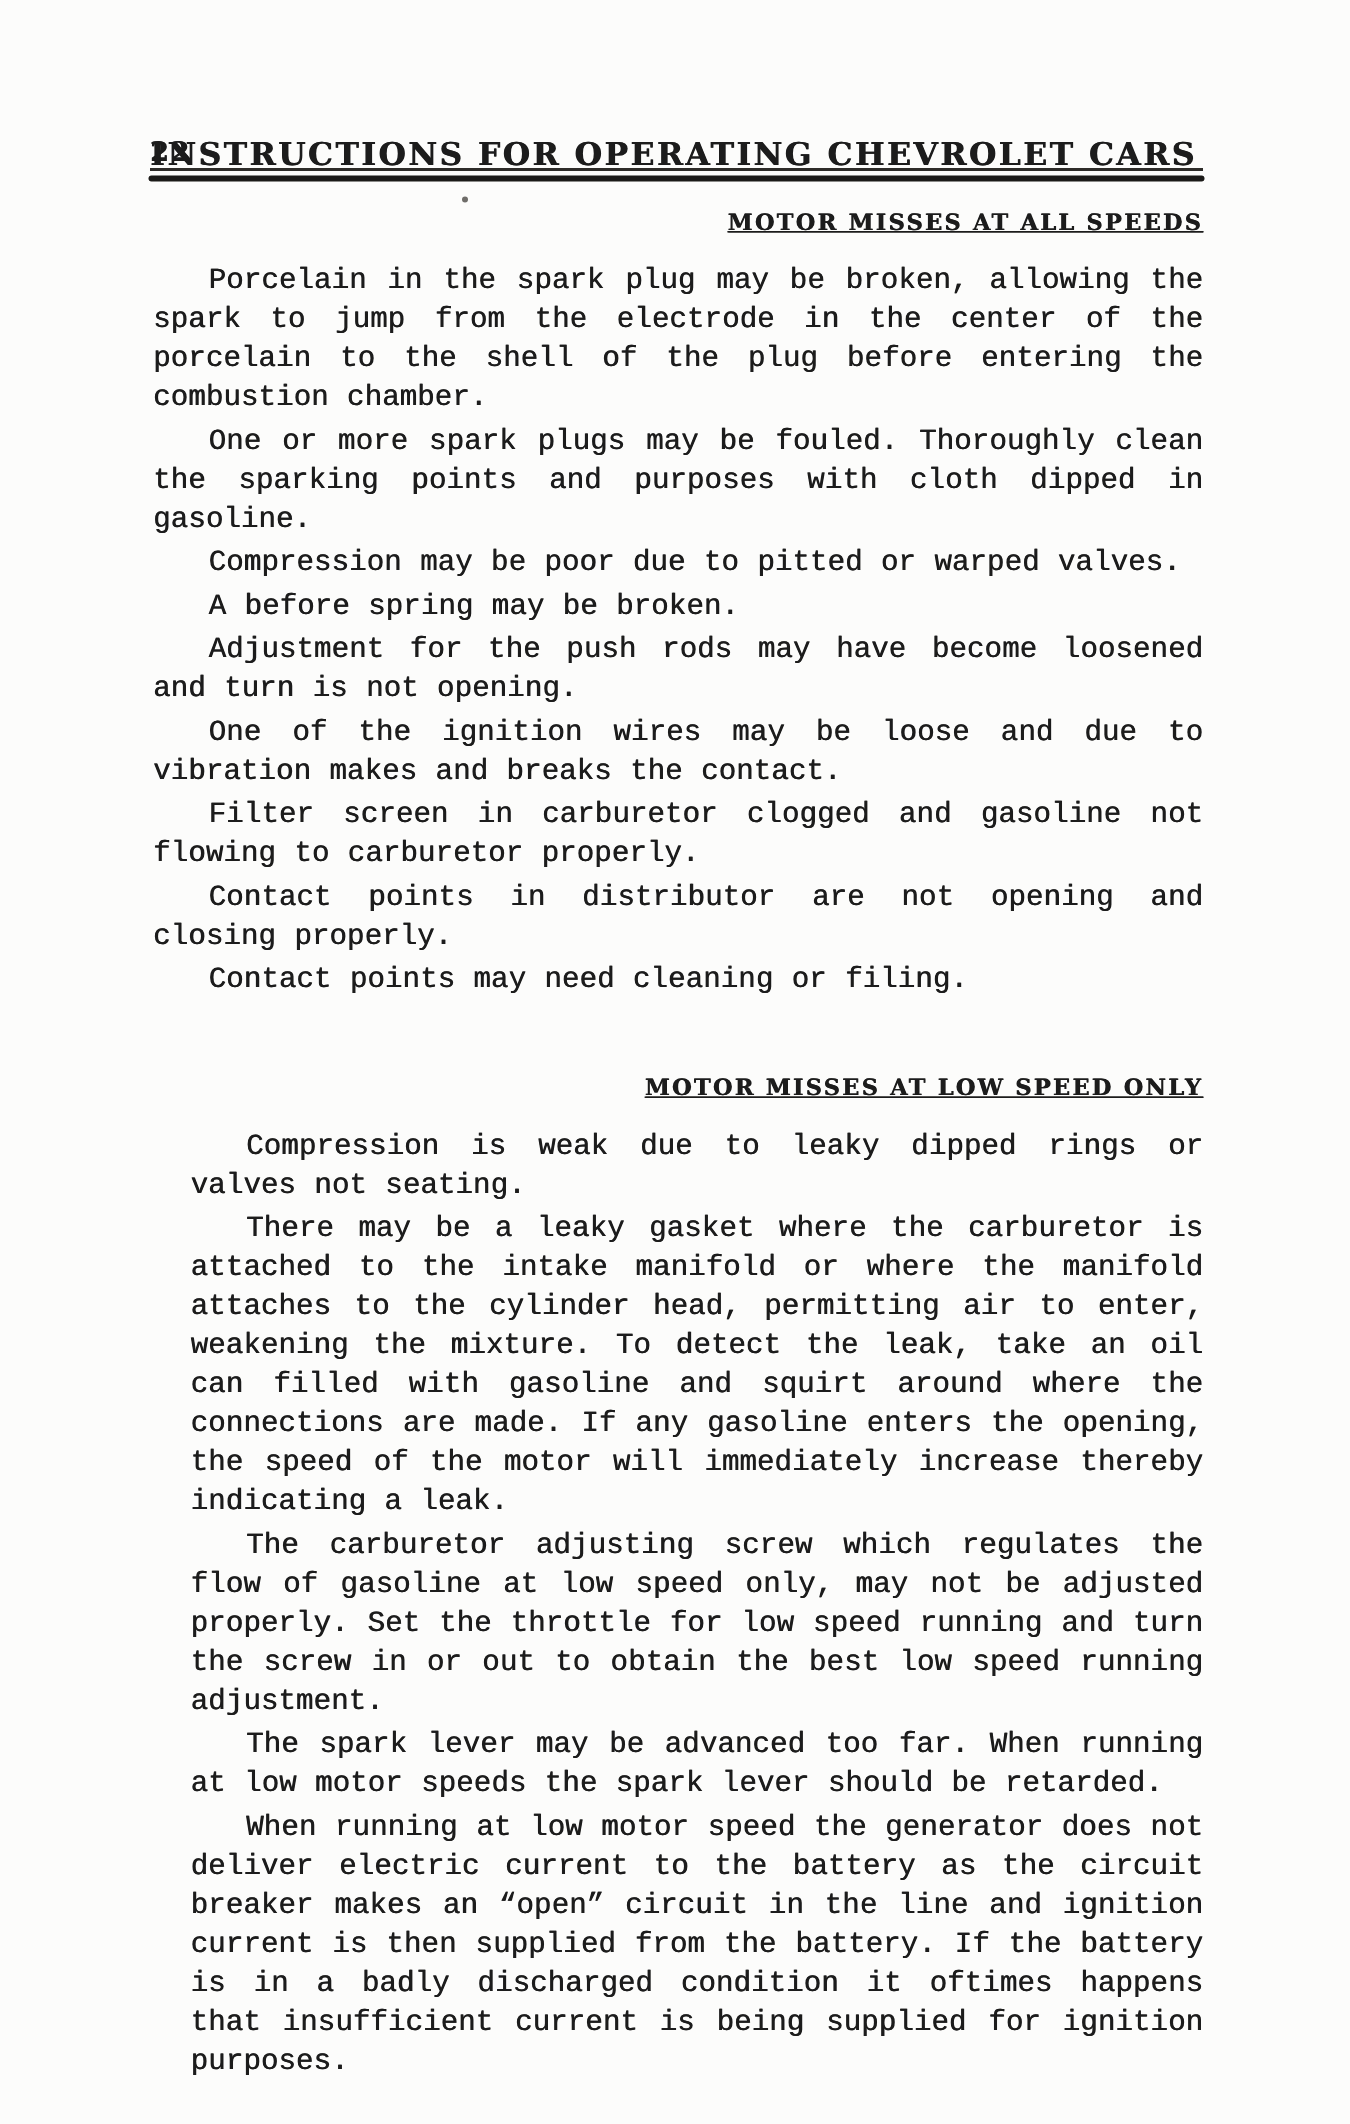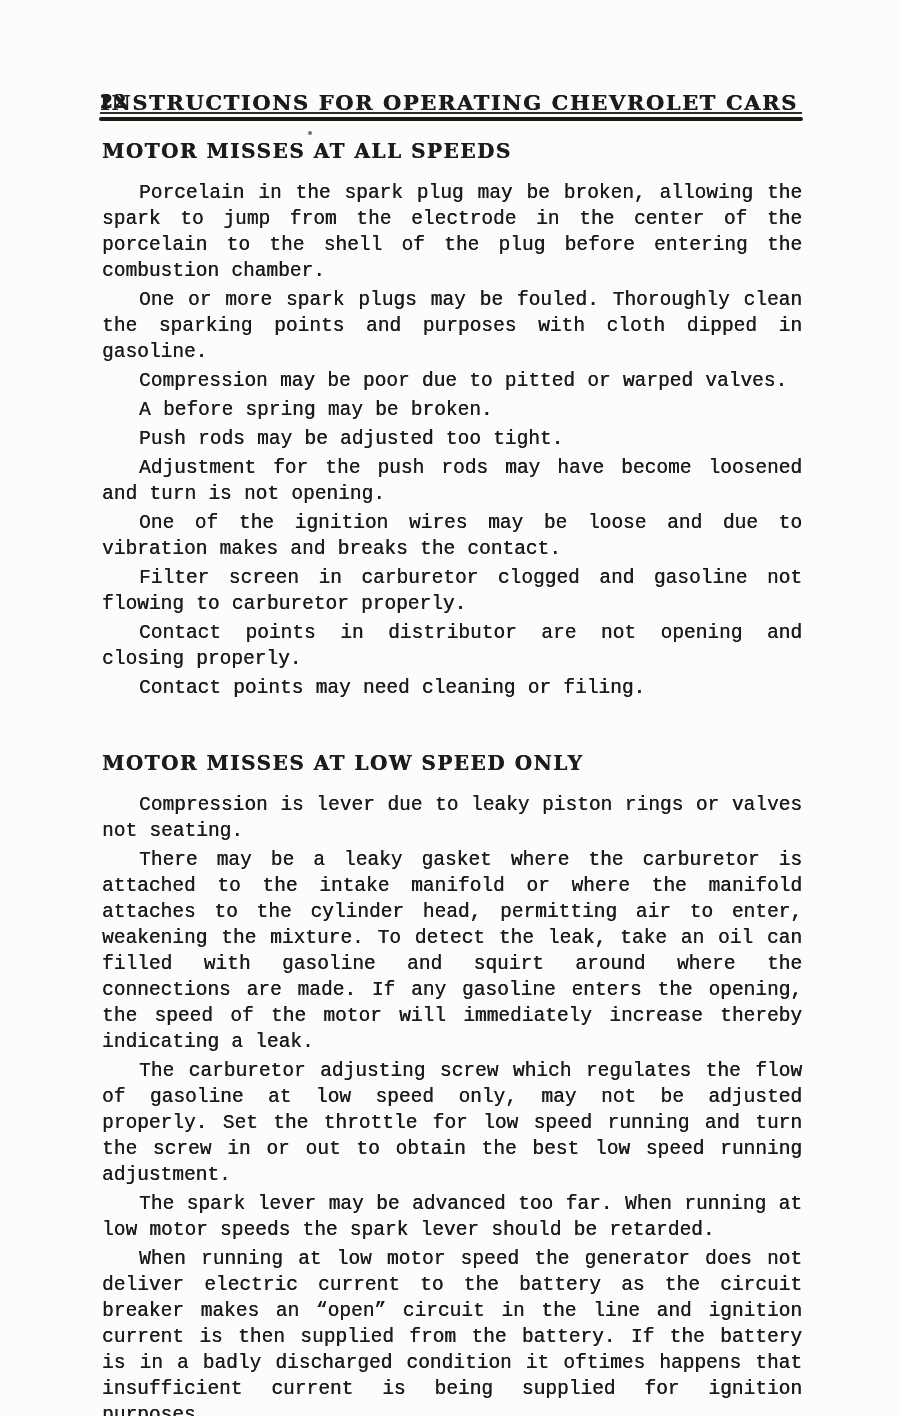--- a/index.html
+++ b/index.html
@@ -21,27 +21,28 @@
     position:absolute; left:0; right:0; top:0;
     text-align:center;
     font-weight:bold; font-size:21px; letter-spacing:1.6px;
     white-space:nowrap;
     text-shadow:0.4px 0 0 currentColor;
   }
   .rule-thin  { position:absolute; top:112px; left:100px; width:702px; height:2px; background:#2e2c29; }
   .rule-thick { position:absolute; top:117px; left:99px;  width:704px; height:4px; background:#1b1a18; border-radius:2px; }
   .speck { position:absolute; top:131px; left:308px; width:4px; height:4px; background:#6f6d69; border-radius:50%; }
   .content { position:absolute; top:139px; left:102px; width:700px; }
-  section + section { margin-top:50px; }
+  section + section { margin-top:50px;margin-left:25px; }
   .heading {
     margin:0 0 17px 0;
-    text-align:left;
-    font-size:20px; font-weight:bold; letter-spacing:1.5px;
+    text-align:right;
+    font-size:15px; font-weight:bold; letter-spacing:1.5px;
     text-shadow:0.4px 0 0 currentColor;
     white-space:nowrap;
+    text-decoration:underline;
   }
   .para {
     margin:0 0 3px 0;
     font-size:19.5px; line-height:26px;
     text-align:justify;
     text-align-last:left;
     text-indent:37px;
     word-spacing:0.5px;
     text-shadow:0.35px 0 0 currentColor;
     font-family:Liberation Mono, monospace;
@@ -61,31 +62,30 @@
   <div class="speck"></div>
 
   <main class="content">
 
     <section>
       <h2 class="heading">MOTOR MISSES AT ALL SPEEDS</h2>
       <p class="para">Porcelain in the spark plug may be broken, allowing the spark to jump from the electrode in the center of the porcelain to the shell of the plug before entering the combustion chamber.</p>
       <p class="para">One or more spark plugs may be fouled. Thoroughly clean the sparking points and purposes with cloth dipped in gasoline.</p>
       <p class="para">Compression may be poor due to pitted or warped valves.</p>
       <p class="para">A before spring may be broken.</p>
-      <p class="para">Push rods may be adjusted too tight.</p>
       <p class="para">Adjustment for the push rods may have become loosened and turn is not opening.</p>
       <p class="para">One of the ignition wires may be loose and due to vibration makes and breaks the contact.</p>
       <p class="para">Filter screen in carburetor clogged and gasoline not flowing to carburetor properly.</p>
       <p class="para">Contact points in distributor are not opening and closing properly.</p>
       <p class="para">Contact points may need cleaning or filing.</p>
     </section>
 
     <section>
       <h2 class="heading">MOTOR MISSES AT LOW SPEED ONLY</h2>
-      <p class="para">Compression is lever due to leaky piston rings or valves not seating.</p>
+      <p class="para">Compression is weak due to leaky dipped rings or valves not seating.</p>
       <p class="para">There may be a leaky gasket where the carburetor is attached to the intake manifold or where the manifold attaches to the cylinder head, permitting air to enter, weakening the mixture. To detect the leak, take an oil can filled with gasoline and squirt around where the connections are made. If any gasoline enters the opening, the speed of the motor will immediately increase thereby indicating a leak.</p>
       <p class="para">The carburetor adjusting screw which regulates the flow of gasoline at low speed only, may not be adjusted properly. Set the throttle for low speed running and turn the screw in or out to obtain the best low speed running adjustment.</p>
       <p class="para">The spark lever may be advanced too far. When running at low motor speeds the spark lever should be retarded.</p>
       <p class="para">When running at low motor speed the generator does not deliver electric current to the battery as the circuit breaker makes an “open” circuit in the line and ignition current is then supplied from the battery. If the battery is in a badly discharged condition it oftimes happens that insufficient current is being supplied for ignition purposes.</p>
     </section>
 
   </main>
 </div>
 
 </body></html>

